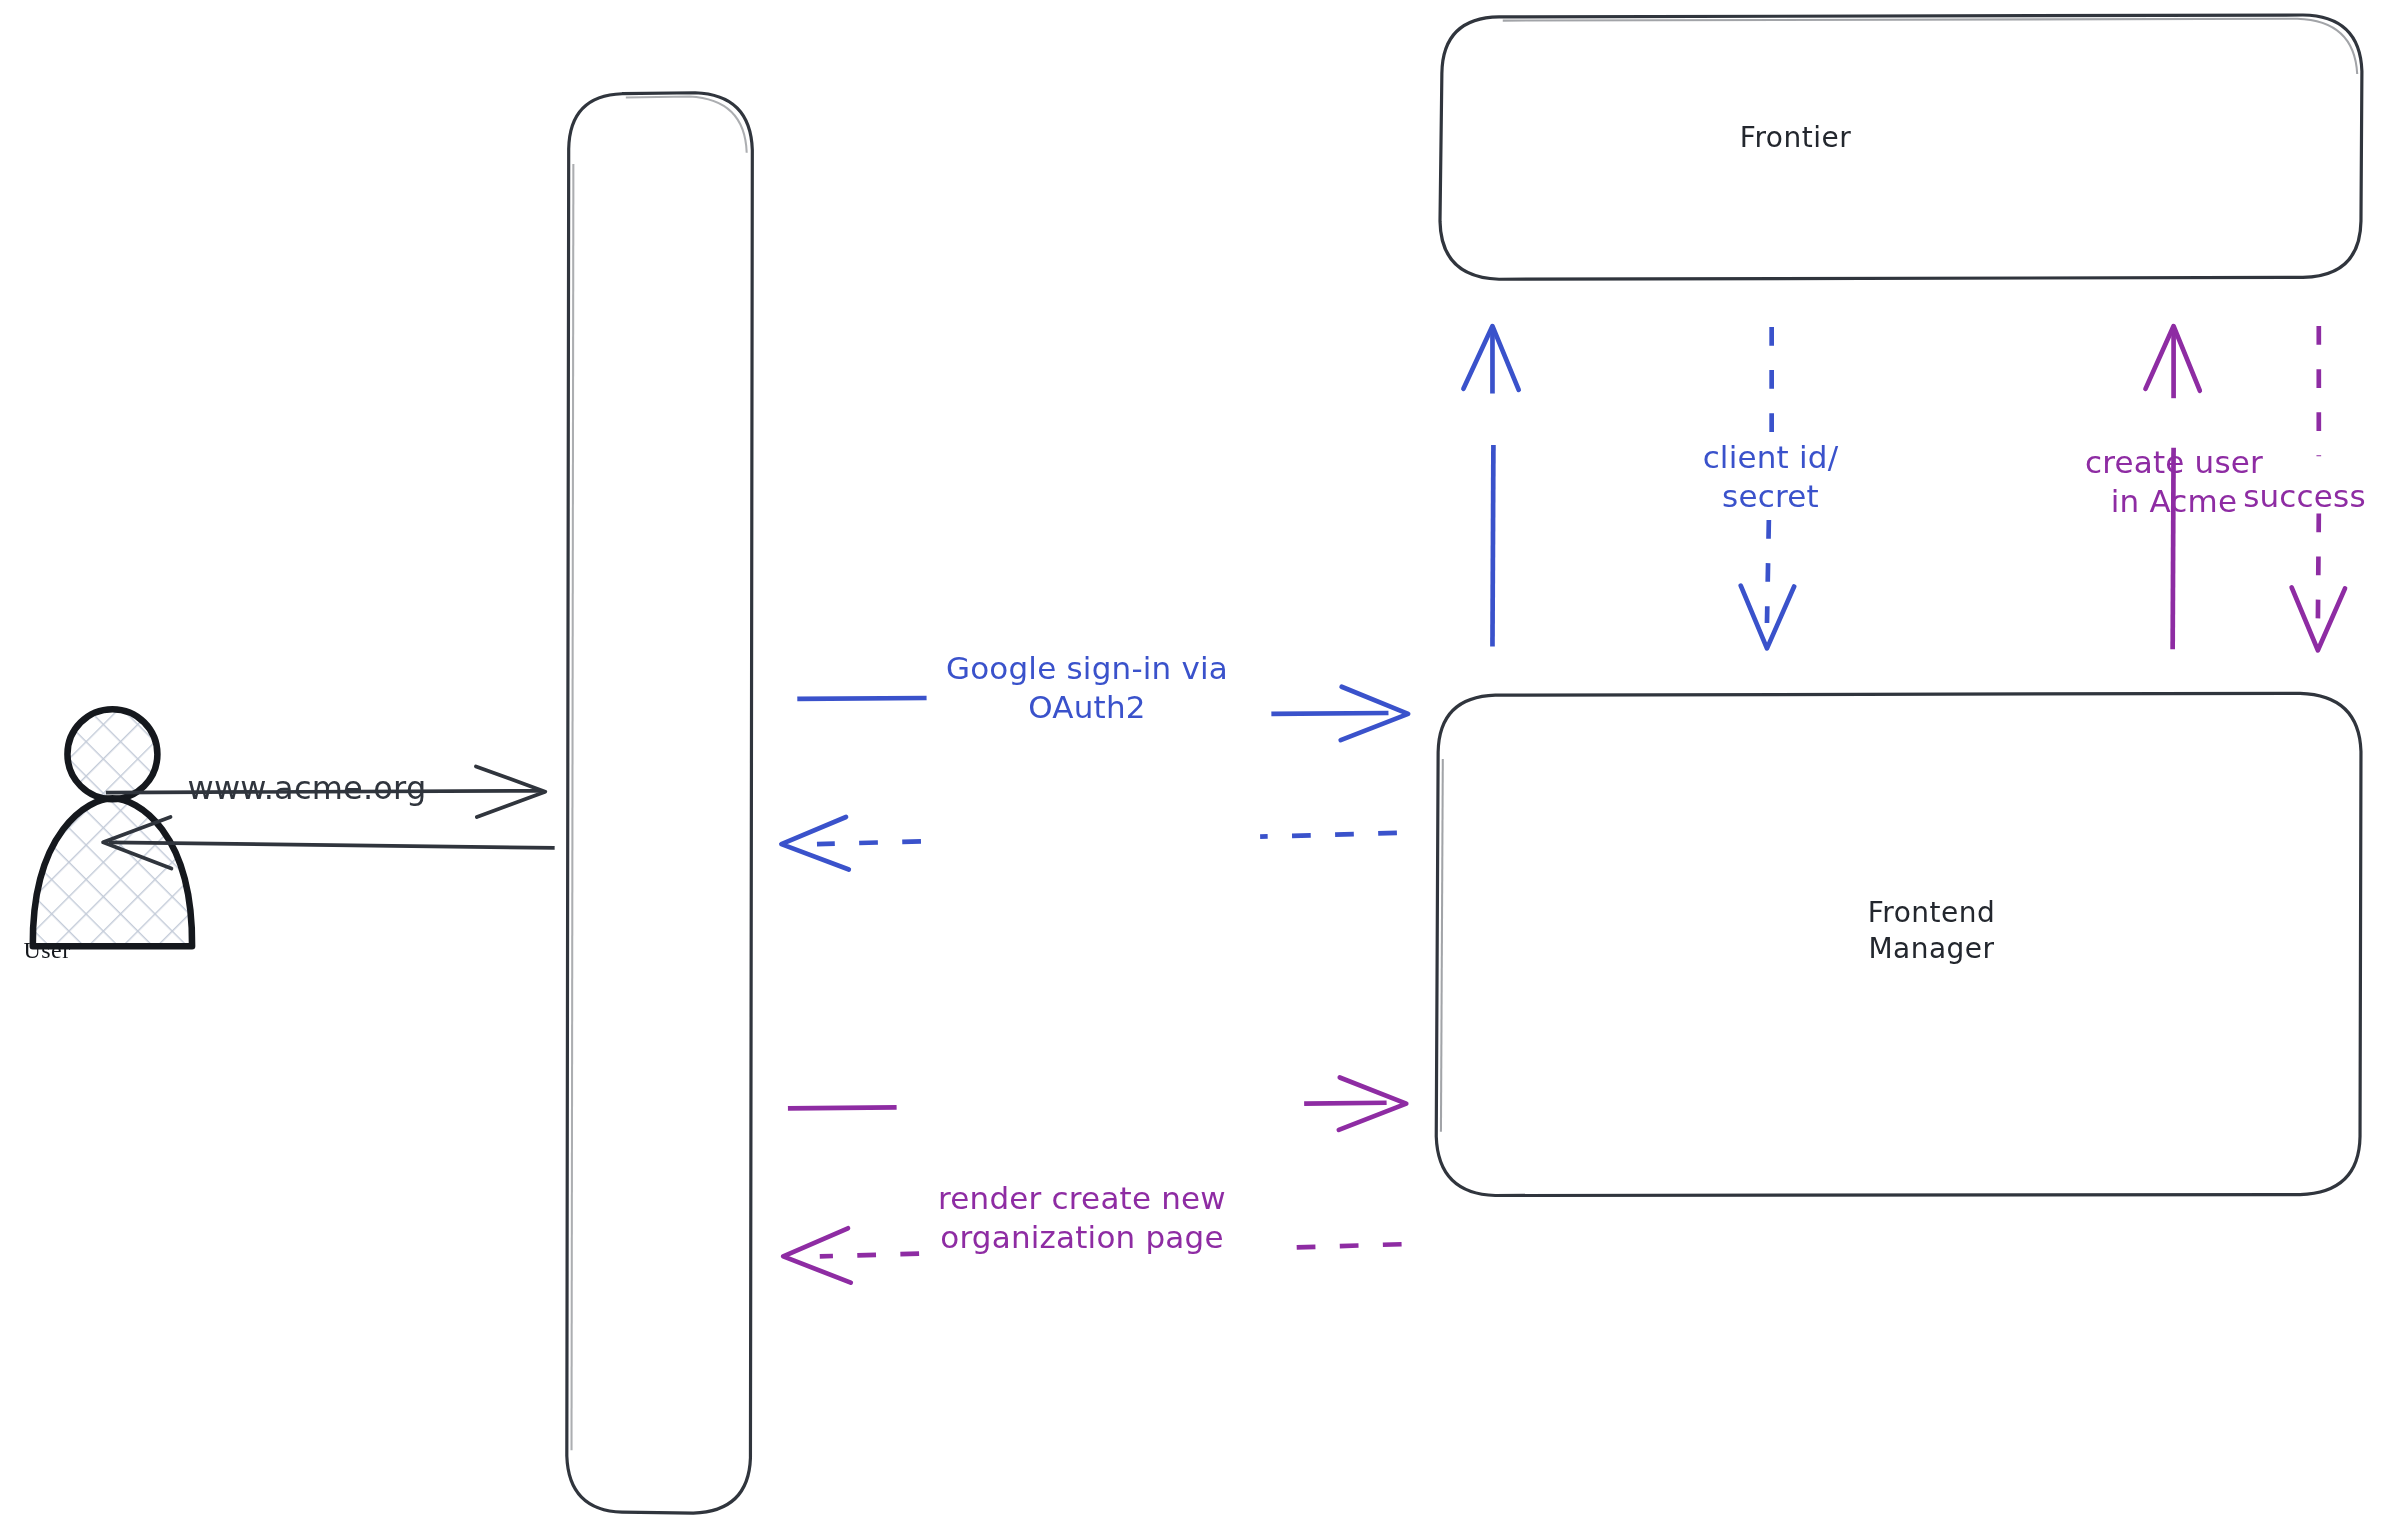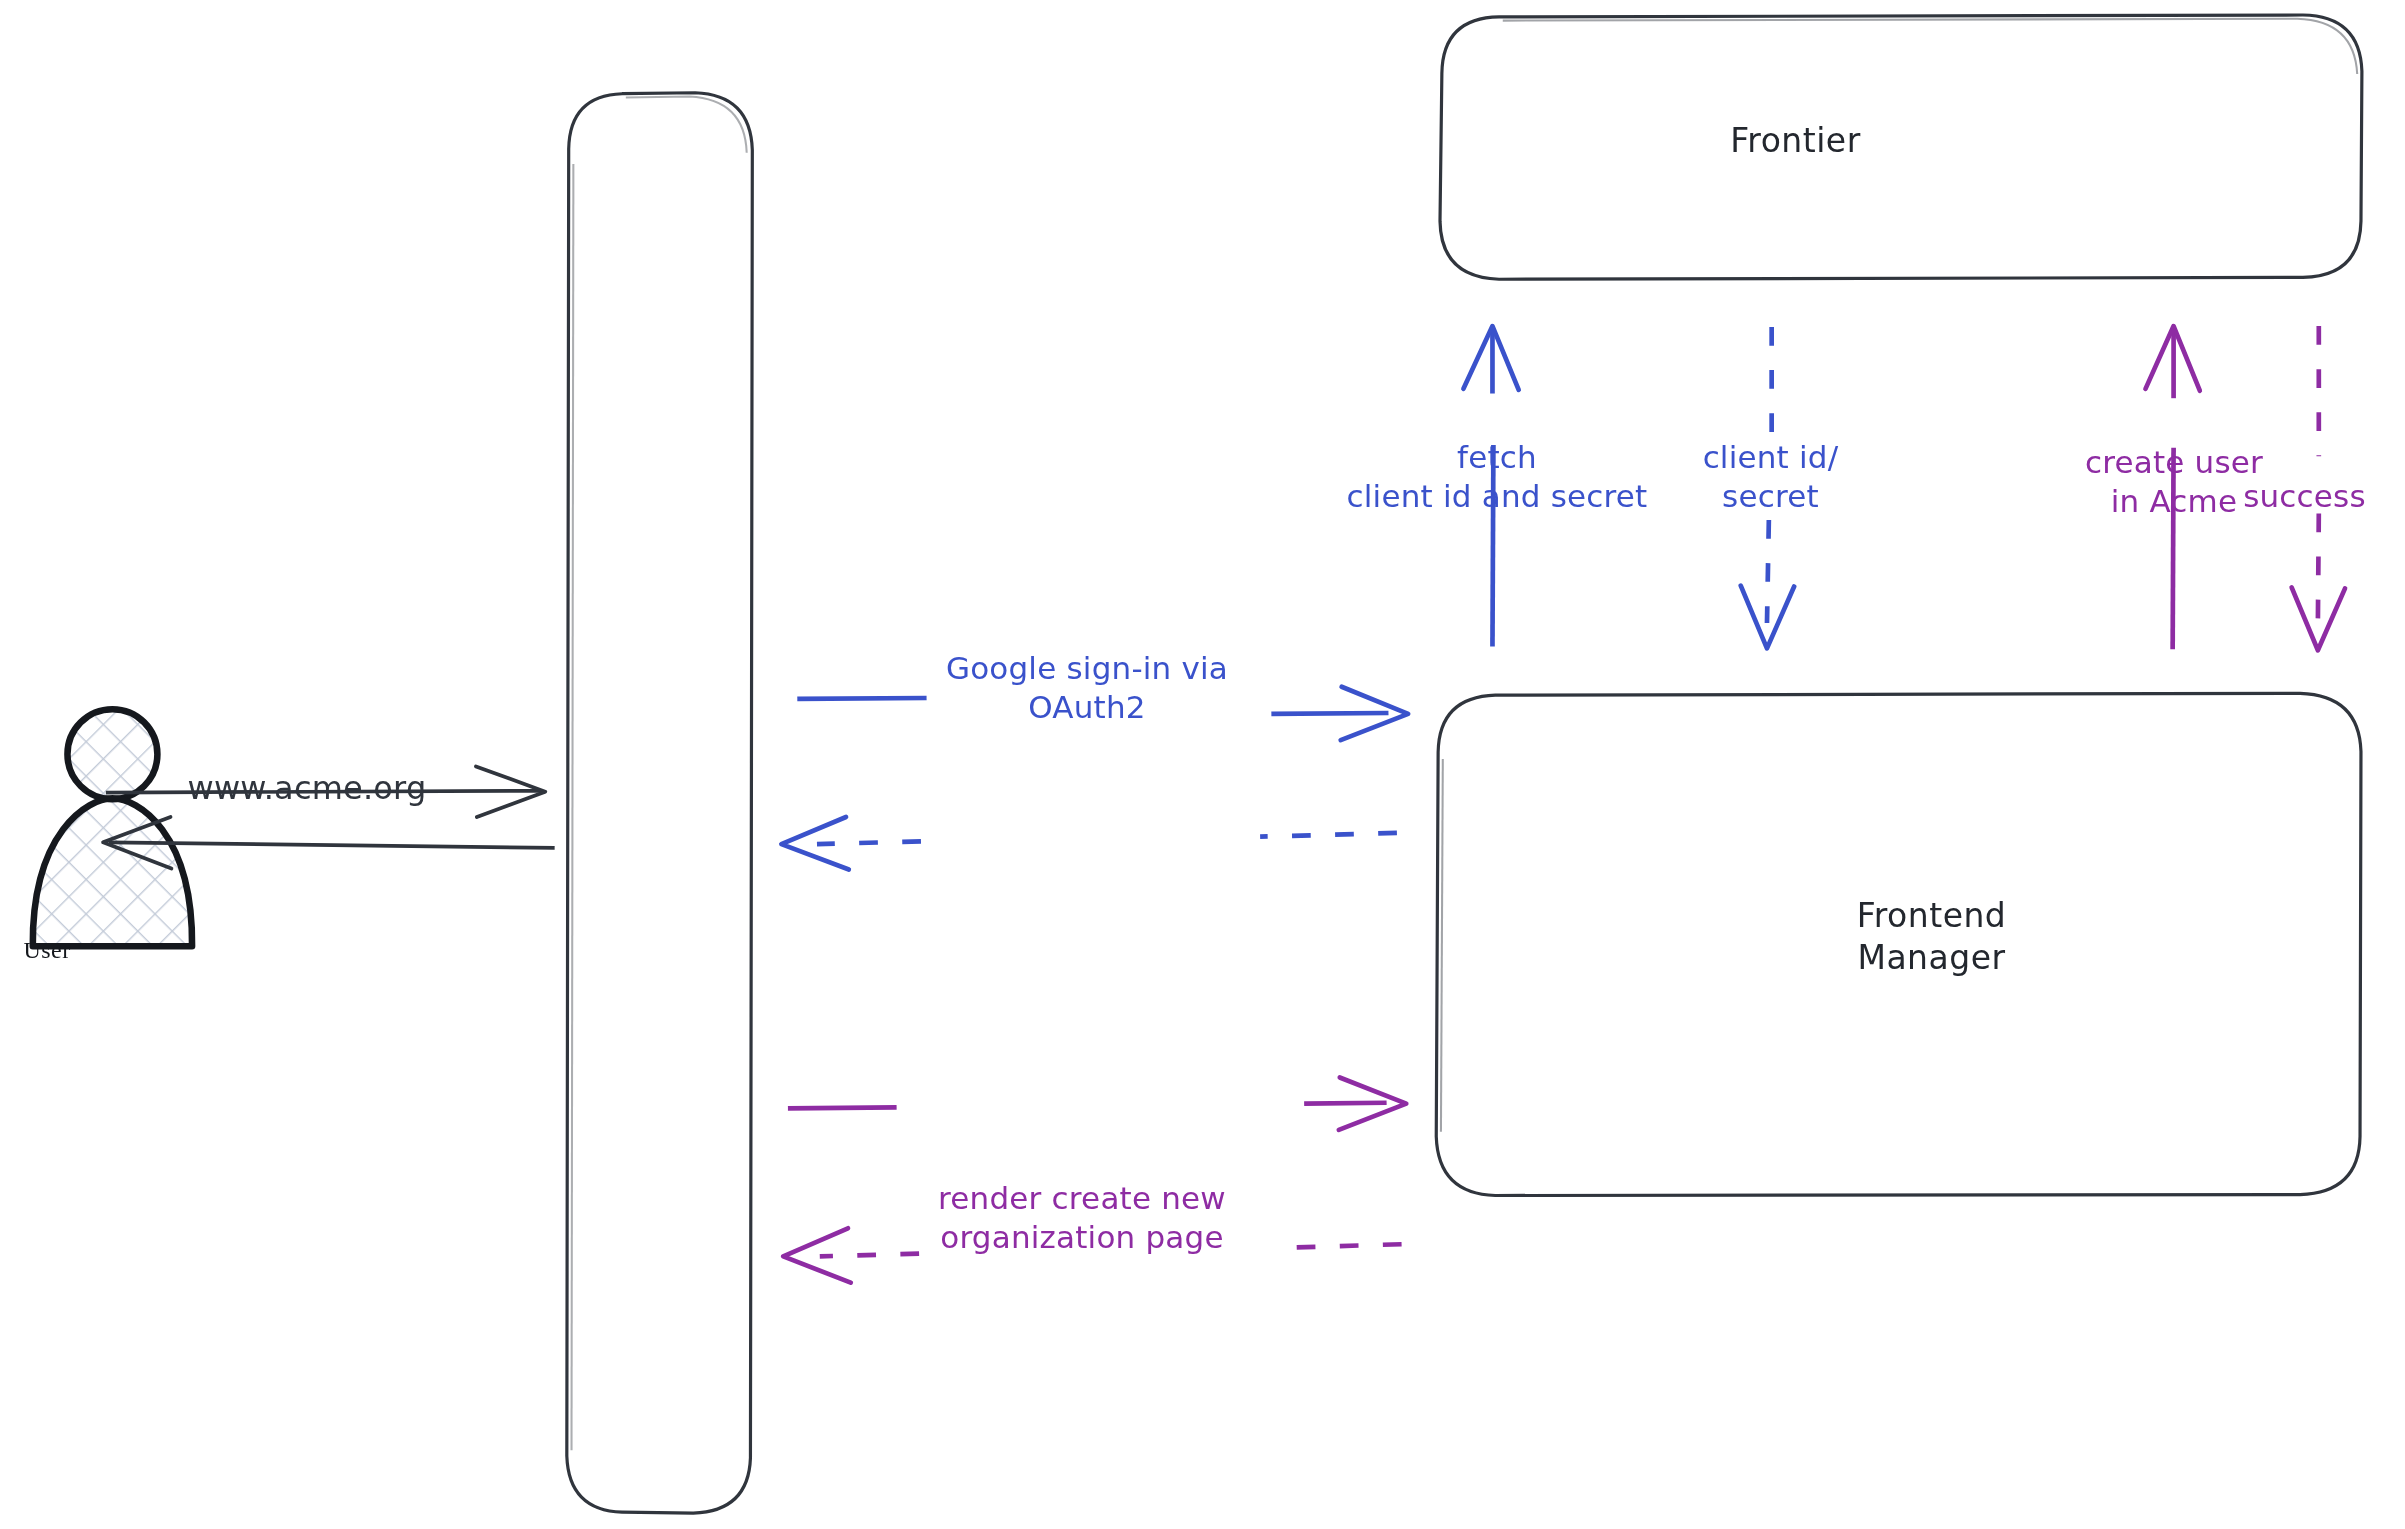--- a/index.html
+++ b/index.html
@@ -22,21 +22,21 @@
     left: 0;
     top: 0;
     width: 2405px;
     height: 1530px;
     overflow: visible;
   }
   .node-label {
     position: absolute;
     font-family: "DejaVu Sans", "Liberation Sans", sans-serif;
     color: #23272e;
-    font-size: 33px;
+    font-size: 28px;
     line-height: 1.28;
     text-align: center;
     white-space: pre-line;
     letter-spacing: 0.5px;
     pointer-events: none;
   }
   .edge-label {
     position: absolute;
     font-family: "DejaVu Sans", "Liberation Sans", sans-serif;
     font-size: 31px;
@@ -158,22 +158,20 @@
   <div class="node-label" style="left:1627px; top:120px; width:337px;">Frontier</div>
 
 
   <div class="node-label" style="left:1763px; top:895px; width:337px;">Frontend
 Manager</div>
 
   <div class="actor-caption" style="left:23.4px; top:937px;">User</div>
 
   <div class="edge-label dark" style="left:176px; top:768px; width:262px; font-size:32px;">www.acme.org</div>
 
-  <div class="edge-label blue" style="left:1291px; top:438px; width:412px;">fetch
-client id and secret</div>
 
   <div class="edge-label blue" style="left:1658px; top:438px; width:225px;">client id/
 secret</div>
 
   <div class="edge-label purple" style="left:2024px; top:443px; width:300px;">create user
 in Acme</div>
 
   <div class="edge-label purple" style="left:2206px; top:467px; width:197px;margin-top:10px;">success</div>
 
   <div class="edge-label blue" style="left:881px; top:649px; width:412px;">Google sign-in via

